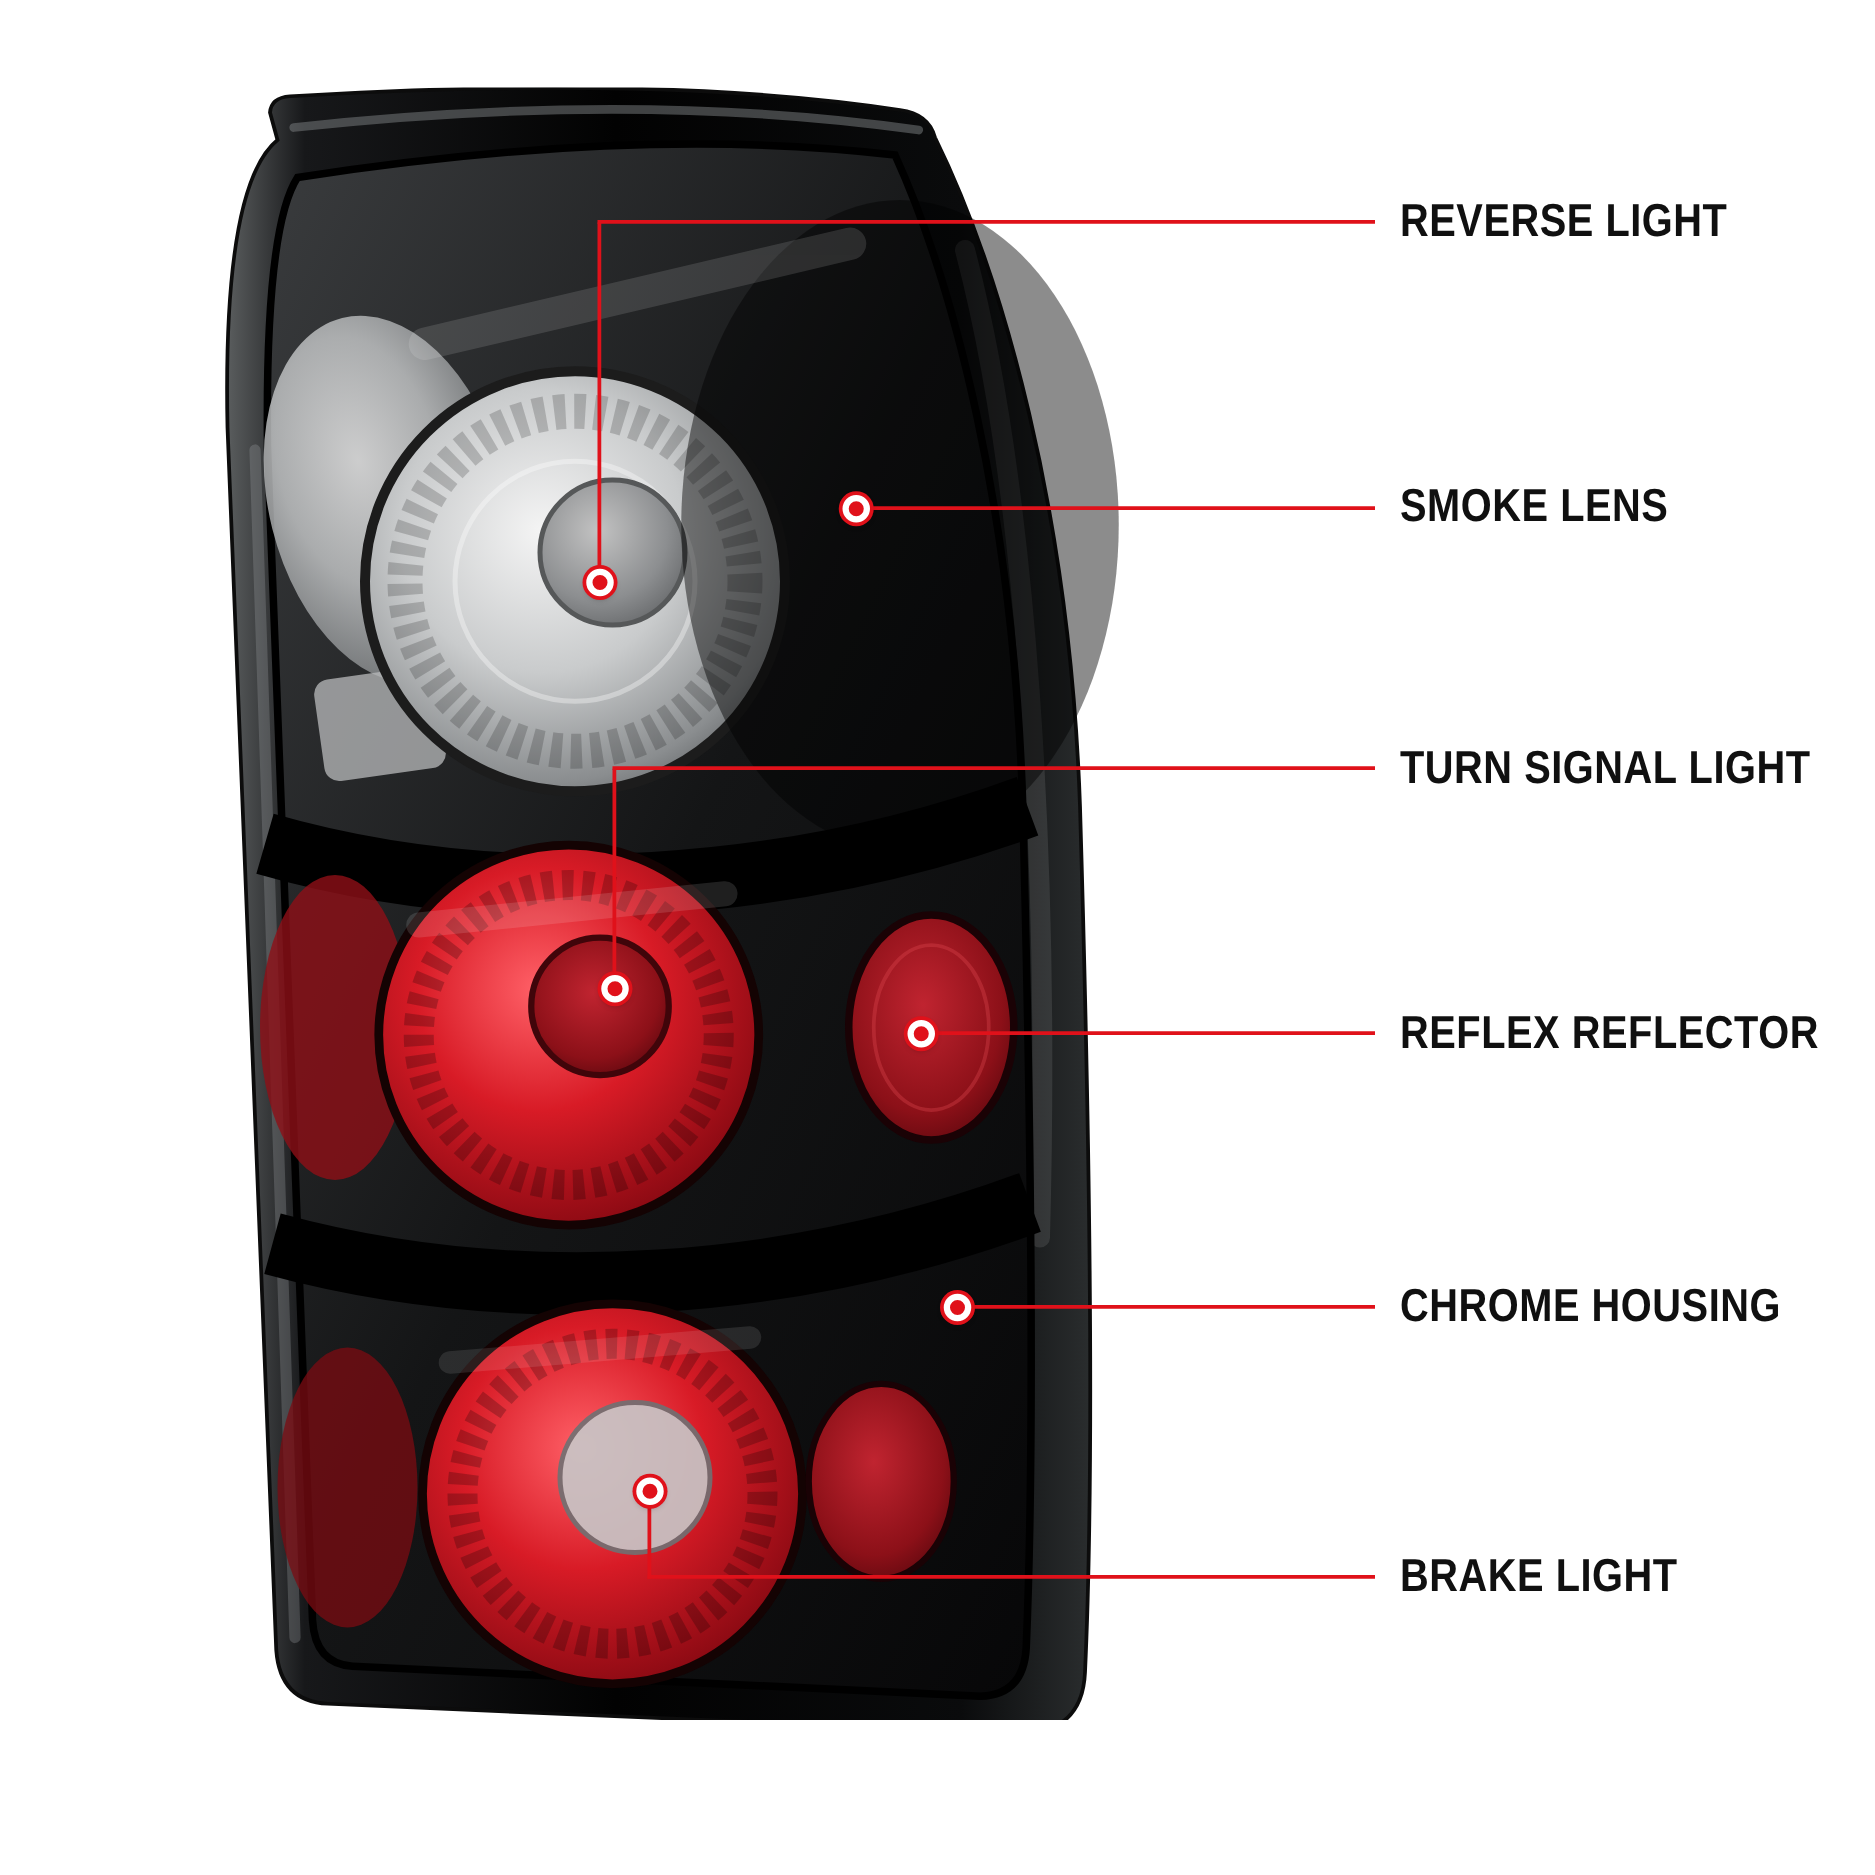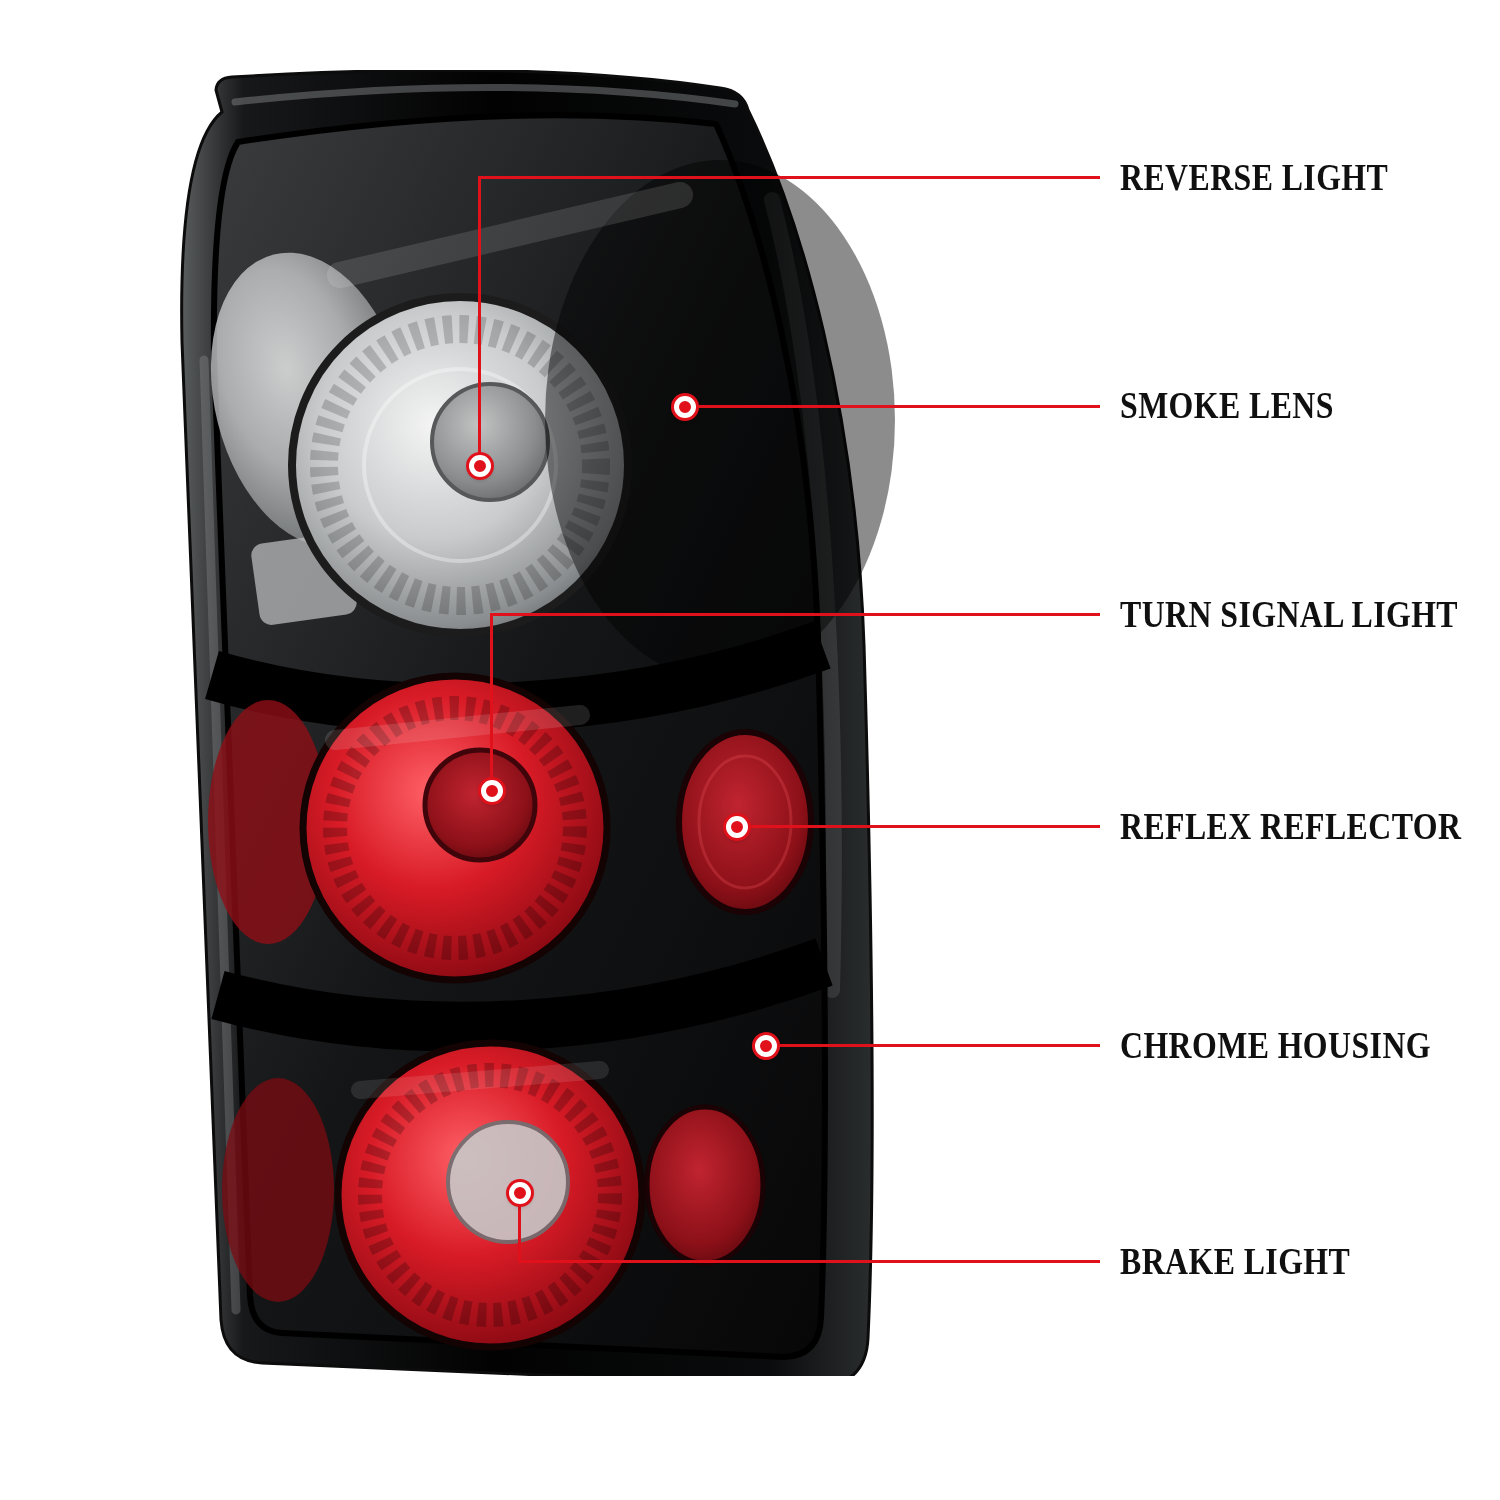--- a/index.html
+++ b/index.html
@@ -1,18 +1,18 @@
 <!DOCTYPE html>
 <html><head>
 <meta charset="utf-8">
 <style>
   html,body { margin:0; padding:0; background:#ffffff; }
   .canvas {
     position:relative; width:1500px; height:1376px; background:#ffffff;
-    overflow:hidden; font-family:Liberation Serif, serif;
+    overflow:hidden; font-family:Liberation Sans, sans-serif;
   }
   
   .lbl {
     position:absolute; left:1120px;
     font-weight:700; font-size:37px; color:#101010;
     letter-spacing:.5px; white-space:nowrap;
     transform:scaleX(.86); transform-origin:left center;
   }
   
   .hline { position:absolute; height:3px; background:#e0111a; }

